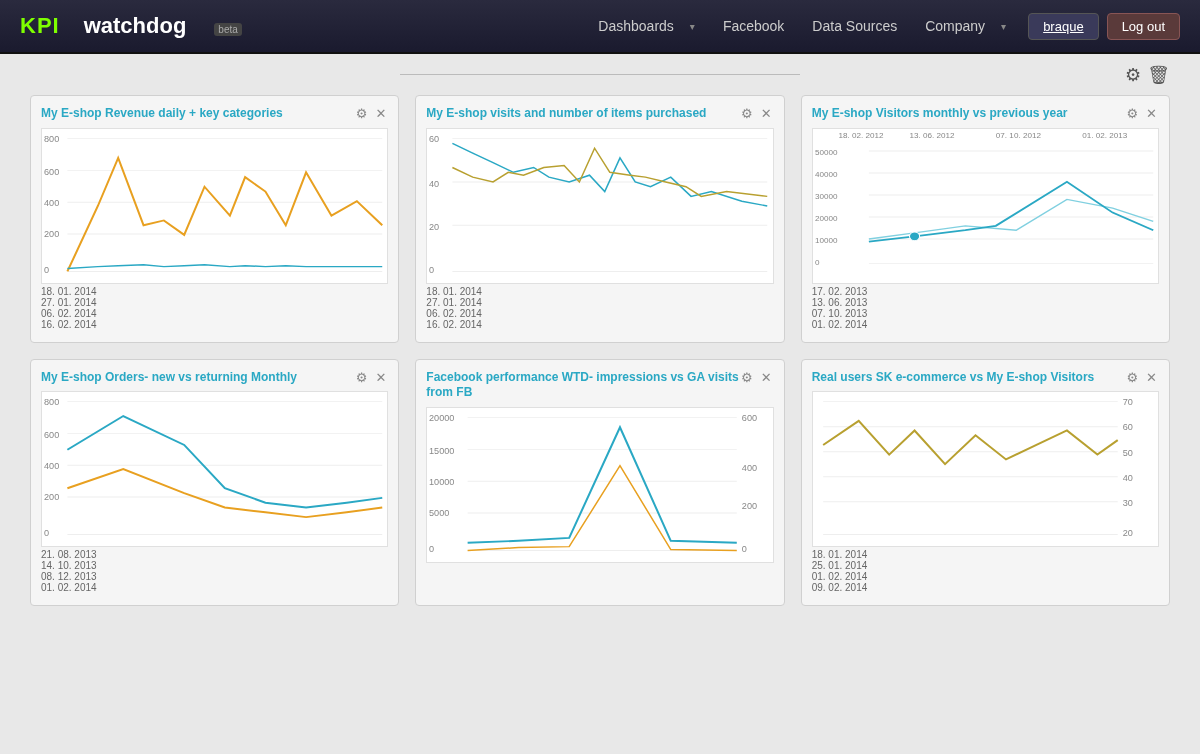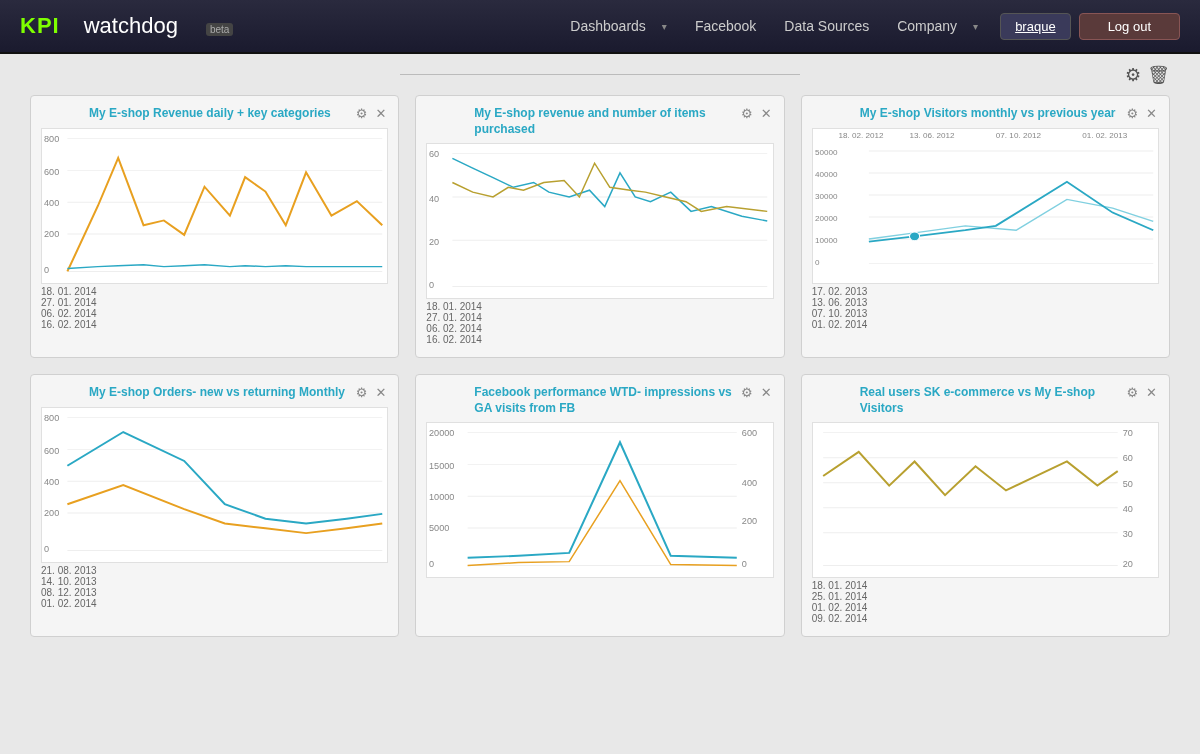--- a/index.html
+++ b/index.html
@@ -15,21 +15,21 @@
       padding: 0 20px;
       border-bottom: 2px solid #111;
     }
     .logo {
       display: flex;
       align-items: baseline;
       margin-right: auto;
       gap: 24px;
     }
     .logo-kpi { color: #7fff00; font-size: 22px; font-weight: 900; letter-spacing: 1px; }
-    .logo-watchdog { color: #fff; font-size: 22px; font-weight: 400; }
+    .logo-watchdog { color: #fff; font-size: 22px; font-weight: 700; }
     .logo-beta {
       color: #aaa;
       font-size: 10px;
       background: #444;
       border-radius: 3px;
       padding: 1px 4px;
       margin-left: 4px;
       vertical-align: super;
     }
     .nav-links { display: flex; align-items: center; gap: 4px; }
@@ -53,21 +53,21 @@
       font-size: 13px;
       cursor: pointer;
       margin-left: 6px;
       text-decoration: underline;
     }
     .nav-btn-logout {
       background: #5a3a3a;
       color: #fff;
       border: 1px solid #855;
       border-radius: 4px;
-      padding: 5px 28px;
+      padding: 5px 14px;
       font-size: 13px;
       cursor: pointer;
       margin-left: 4px;
     }
 
     
     .main-content { padding: 20px 30px; }
 
     
     .page-title-section {
@@ -115,21 +115,20 @@
       background: #f5f5f5;
       border: 1px solid #d0d0d0;
       border-radius: 4px;
       padding: 10px;
     }
     .widget-header {
       display: flex;
       justify-content: space-between;
       align-items: flex-start;
       margin-bottom: 6px;
-      margin-left: 48px;
     }
     .widget-title {
       color: #2aa8c4;
       font-size: 12px;
       font-weight: 600;
       flex: 1;
       line-height: 1.3;
     }
     .widget-actions { display: flex; gap: 4px; flex-shrink: 0; }
     .widget-action-btn {
@@ -232,21 +231,21 @@
       <div class="chart-labels-x">
         <span>18. 01. 2014</span>
         <span>27. 01. 2014</span>
         <span>06. 02. 2014</span>
         <span>16. 02. 2014</span>
       </div>
     </div>
 
     <div class="widget">
       <div class="widget-header">
-        <span class="widget-title">My E-shop revenue and number of items purchased</span>
+        <span class="widget-title">My E-shop visits and number of items purchased</span>
         <div class="widget-actions">
           <button class="widget-action-btn">⚙</button>
           <button class="widget-action-btn">✕</button>
         </div>
       </div>
       <div class="chart-container">
         <svg viewBox="0 0 340 160" preserveAspectRatio="none">
           <text x="2" y="14" font-size="9" fill="#888">60</text>
           <text x="2" y="60" font-size="9" fill="#888">40</text>
           <text x="2" y="105" font-size="9" fill="#888">20</text>

